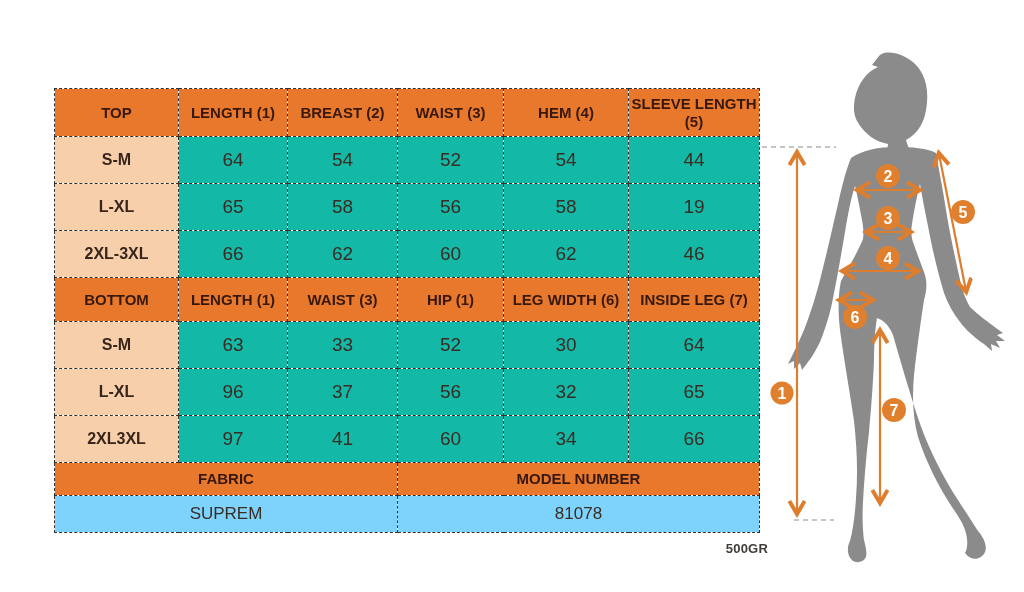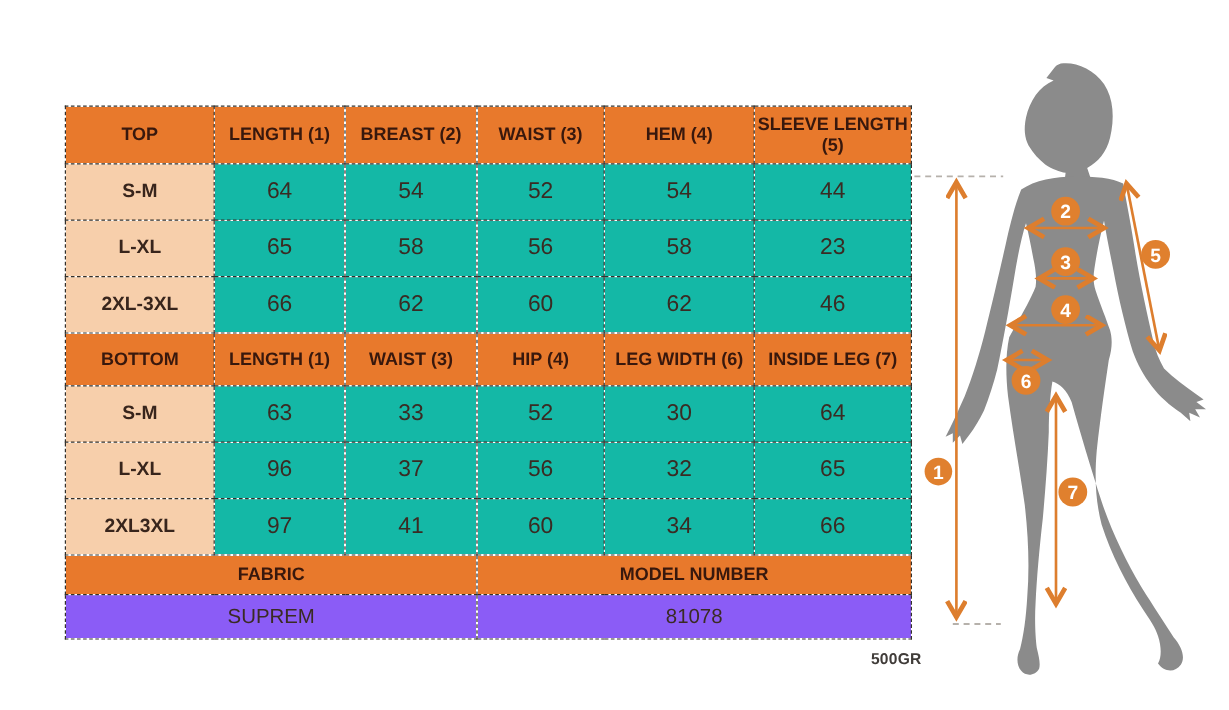--- a/index.html
+++ b/index.html
@@ -20,21 +20,21 @@
   td.hdr{
     background:#e8792c;color:#38180d;font-weight:bold;font-size:15px;line-height:1.15;
   }
   td.val{
     background:#14b8a6;color:#3a2b23;font-size:19px;
   }
   td.lbl{
     background:#f7cfab;color:#38251c;font-size:16px;font-weight:bold;
   }
   td.info-val{
-    background:#8b5cf6;color:#3a2b23;font-size:17px;margin-top:15px;
+    background:#7dd3fc;color:#3a2b23;font-size:17px;margin-top:15px;
   }
   tr.r-head{height:48px;}
   tr.r-data{height:47px;}
   tr.r-bottom{height:44px;}
   tr.r-fab{height:33px;}
   tr.r-fabval{height:37px;}
   
   .weight-note{
     position:absolute;left:56px;top:541px;width:712px;text-align:right;
     font-size:13px;font-weight:bold;color:#403c39;letter-spacing:.2px;
@@ -77,36 +77,36 @@
       <td class="val">52</td>
       <td class="val">54</td>
       <td class="val">44</td>
     </tr>
     <tr class="r-data">
       <td class="lbl">L-XL</td>
       <td class="val">65</td>
       <td class="val">58</td>
       <td class="val">56</td>
       <td class="val">58</td>
-      <td class="val">23</td>
+      <td class="val">19</td>
     </tr>
     <tr class="r-data">
       <td class="lbl">2XL-3XL</td>
       <td class="val">66</td>
       <td class="val">62</td>
       <td class="val">60</td>
       <td class="val">62</td>
       <td class="val">46</td>
     </tr>
 
     <tr class="r-bottom">
       <td class="hdr">BOTTOM</td>
       <td class="hdr">LENGTH (1)</td>
       <td class="hdr">WAIST (3)</td>
-      <td class="hdr">HIP (4)</td>
+      <td class="hdr">HIP (1)</td>
       <td class="hdr">LEG WIDTH (6)</td>
       <td class="hdr">INSIDE LEG (7)</td>
     </tr>
     <tr class="r-data">
       <td class="lbl">S-M</td>
       <td class="val">63</td>
       <td class="val">33</td>
       <td class="val">52</td>
       <td class="val">30</td>
       <td class="val">64</td>

